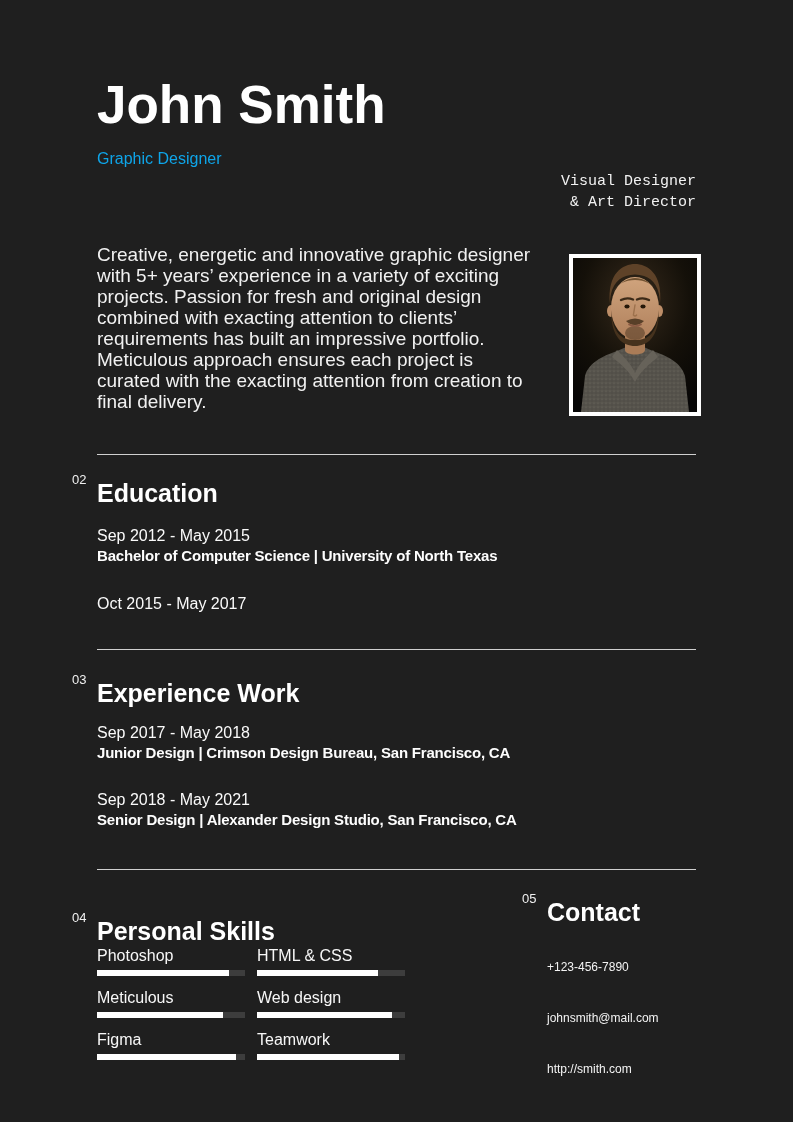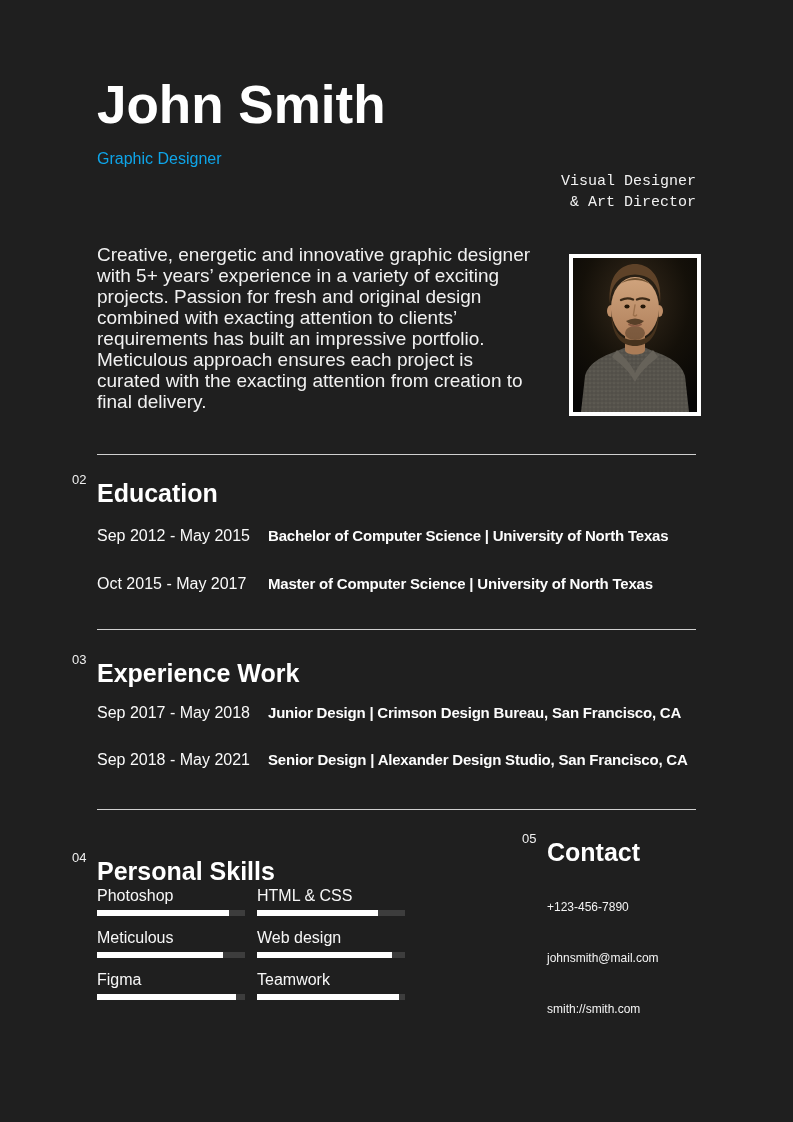--- a/index.html
+++ b/index.html
@@ -29,21 +29,21 @@
   
   .photo-frame{
     position:absolute;top:10px;right:-5px;width:132px;height:162px;
     background:#000;border:4px solid var(--photo-border);
   }
   .photo-frame svg{display:block;width:124px;height:154px;}
   hr.divider{border:none;border-top:1.5px solid var(--divider);width:100%;}
   .d1{margin-top:42px;} .d2{margin-top:35px;} .d3{margin-top:39px;}
   .sec-education{margin-top:23px;}
   .sec-experience{margin-top:28px;}
-  .row{display:flex;align-items:baseline;font-size:16px;line-height:20px;}
+  .row{display:flex;align-items:baseline;font-size:16px;line-height:20px;flex-direction:column;}
   .row.r1{margin-top:18px;} .row.r2{margin-top:28px;}
   .sec-experience .row.r1{margin-top:15px;} .sec-experience .row.r2{margin-top:27px;}
   .row-dates{flex:none;width:171px;font-weight:400;color:#fafafa;}
   .row-desc{font-weight:700;font-size:15px;letter-spacing:-0.2px;white-space:nowrap;color:#fdfdfd;}
   
   .bottom{display:flex;margin-top:27px;align-items:center;}
   .col-skills{width:356px;flex:none;}
   .col-contact{margin-left:94px;flex:none;}
   .skills-grid{margin-top:0;display:grid;grid-template-columns:148px 148px;column-gap:60px;row-gap:21px;gap:12px;}
   .skill-label{font-size:16px;line-height:20px;color:#f7f7f7;}
@@ -132,21 +132,20 @@
     <div class="sec-head">
       <span class="sec-num">02</span>
       <h2>Education</h2>
     </div>
     <div class="row r1">
       <span class="row-dates">Sep 2012 - May 2015</span>
       <span class="row-desc">Bachelor of Computer Science | University of North Texas</span>
     </div>
     <div class="row r2">
       <span class="row-dates">Oct 2015 - May 2017</span>
-      <span class="row-desc">Master of Computer Science | University of North Texas</span>
     </div>
   </section>
 
   <hr class="divider d2">
 
   <section class="sec sec-experience">
     <div class="sec-head">
       <span class="sec-num">03</span>
       <h2>Experience Work</h2>
     </div>
@@ -209,18 +208,18 @@
     </section>
 
     <section class="sec col-contact">
       <div class="sec-head">
         <span class="sec-num">05</span>
         <h2>Contact</h2>
       </div>
       <div class="contact-list">
         <div class="contact-item">+123-456-7890</div>
         <div class="contact-item">johnsmith@mail.com</div>
-        <div class="contact-item">smith://smith.com</div>
+        <div class="contact-item">http://smith.com</div>
       </div>
     </section>
   </div>
 
 </div>
 
 </body></html>

